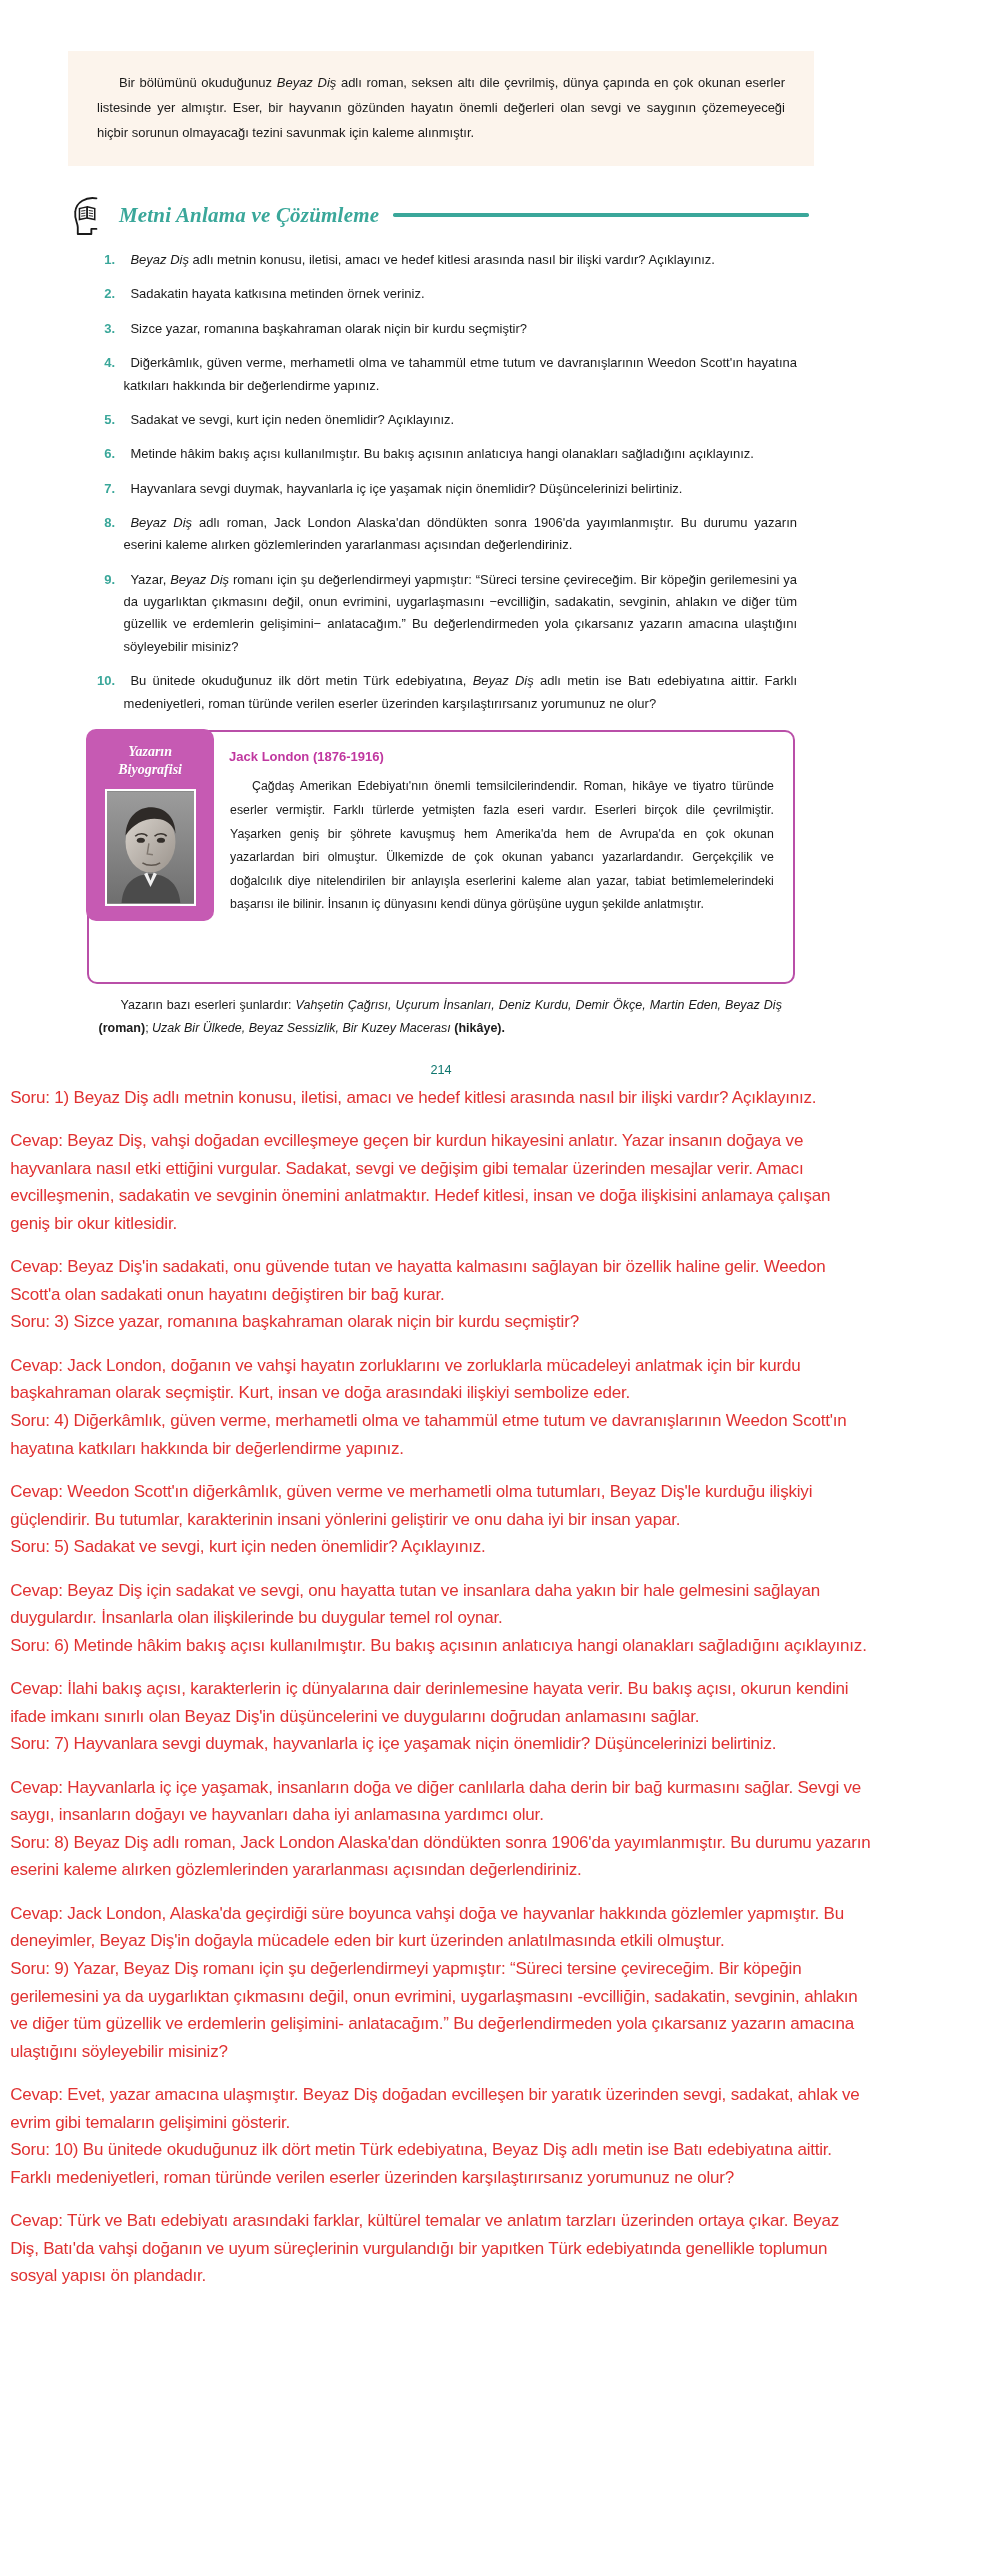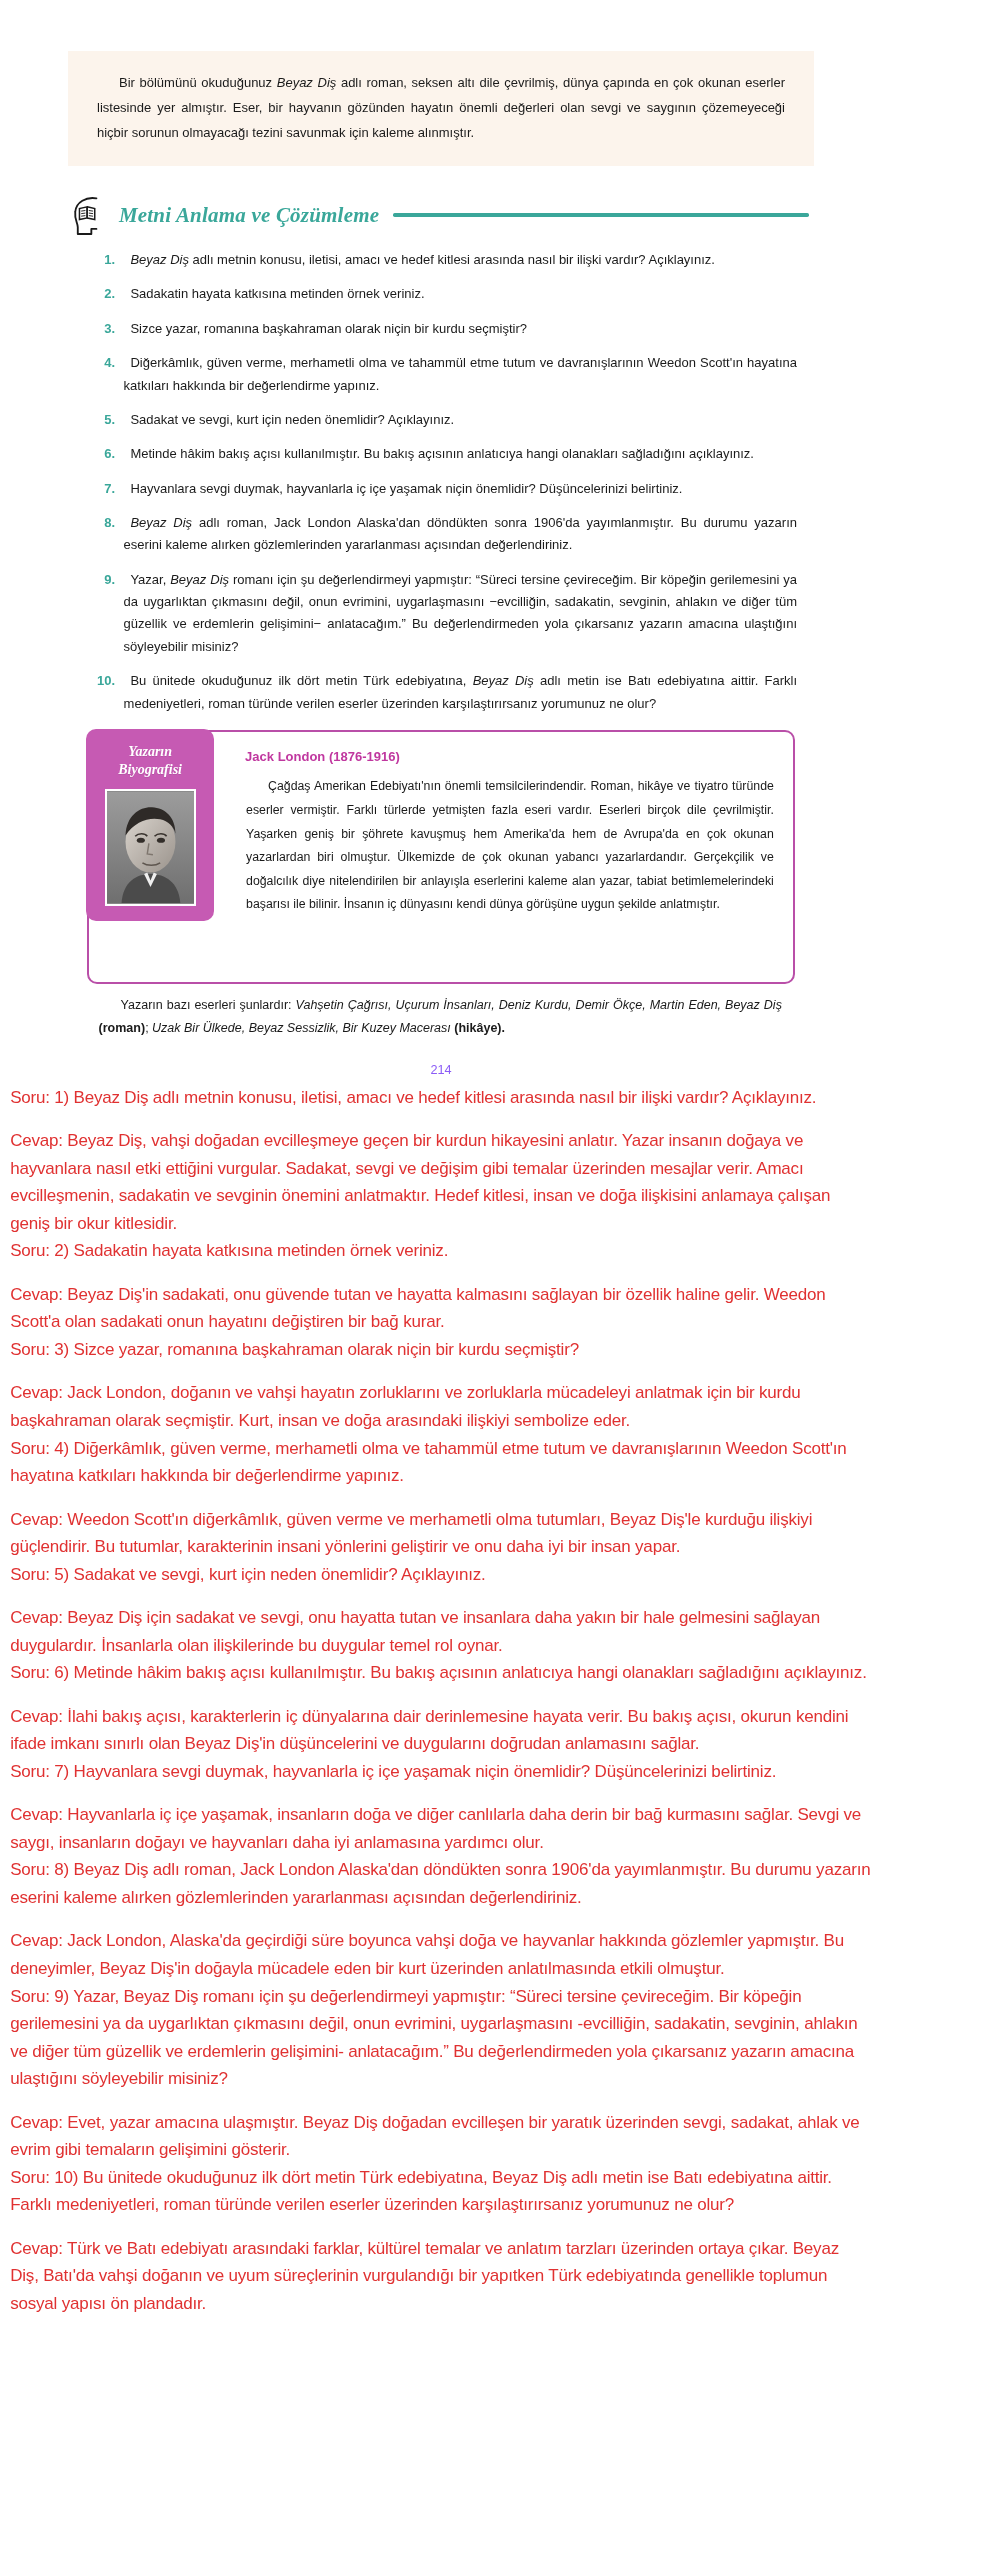--- a/index.html
+++ b/index.html
@@ -94,21 +94,20 @@
   
   .bio-card {
     position: relative;
     display: flex;
     margin: 15px 18.6px 5px 18.6px;
     border: 2.5px solid #b94fa8;
     border-radius: 10px;
     background: #ffffff;
     min-height: 254px;
     padding: 0;
-    gap: 16px;
   }
   .bio-left {
     flex: 0 0 128px;
     background: #c65ab3;
     border-radius: 10px;
     margin: -2.5px 0 -2.5px -2.5px;
     padding: 13.5px 8.5px 15px 8.5px;
     display: flex;
     flex-direction: column;
     align-items: center;
@@ -155,21 +154,21 @@
     line-height: 1.88;
     text-align: justify;
     text-indent: 22px;
   }
 
   
   .page-number {
     text-align: center;
     font-size: 12.7px;
     margin: 22px 0 6.8px 0;
-    color: #8b5cf6;
+    color: #0f766e;
     font-family: "Liberation Sans", sans-serif;
   }
 
   
   .answers {
     padding: 0 6.8px 20px 6.8px;
     color: #e03131;
   }
   .ans-block {
     font-size: 17px;
@@ -311,21 +310,20 @@
 
   </div>
 
   <div class="answers">
 
     <div class="ans-group">
       <p class="ans-block ans-q">Soru: 1) Beyaz Diş adlı metnin konusu, iletisi, amacı ve hedef kitlesi arasında nasıl bir ilişki vardır? Açıklayınız.</p>
       <p class="ans-block ans-a">Cevap: Beyaz Diş, vahşi doğadan evcilleşmeye geçen bir kurdun hikayesini anlatır. Yazar insanın doğaya ve hayvanlara nasıl etki ettiğini vurgular. Sadakat, sevgi ve değişim gibi temalar üzerinden mesajlar verir. Amacı evcilleşmenin, sadakatin ve sevginin önemini anlatmaktır. Hedef kitlesi, insan ve doğa ilişkisini anlamaya çalışan geniş bir okur kitlesidir.</p>
     </div>
     <div class="ans-group">
-      <p class="ans-block ans-q">Soru: 2) Sadakatin hayata katkısına metinden örnek veriniz.</p>
       <p class="ans-block ans-a">Cevap: Beyaz Diş'in sadakati, onu güvende tutan ve hayatta kalmasını sağlayan bir özellik haline gelir. Weedon Scott'a olan sadakati onun hayatını değiştiren bir bağ kurar.</p>
     </div>
     <div class="ans-group">
       <p class="ans-block ans-q">Soru: 3) Sizce yazar, romanına başkahraman olarak niçin bir kurdu seçmiştir?</p>
       <p class="ans-block ans-a">Cevap: Jack London, doğanın ve vahşi hayatın zorluklarını ve zorluklarla mücadeleyi anlatmak için bir kurdu başkahraman olarak seçmiştir. Kurt, insan ve doğa arasındaki ilişkiyi sembolize eder.</p>
     </div>
     <div class="ans-group">
       <p class="ans-block ans-q">Soru: 4) Diğerkâmlık, güven verme, merhametli olma ve tahammül etme tutum ve davranışlarının Weedon Scott'ın hayatına katkıları hakkında bir değerlendirme yapınız.</p>
       <p class="ans-block ans-a">Cevap: Weedon Scott'ın diğerkâmlık, güven verme ve merhametli olma tutumları, Beyaz Diş'le kurduğu ilişkiyi güçlendirir. Bu tutumlar, karakterinin insani yönlerini geliştirir ve onu daha iyi bir insan yapar.</p>
     </div>

